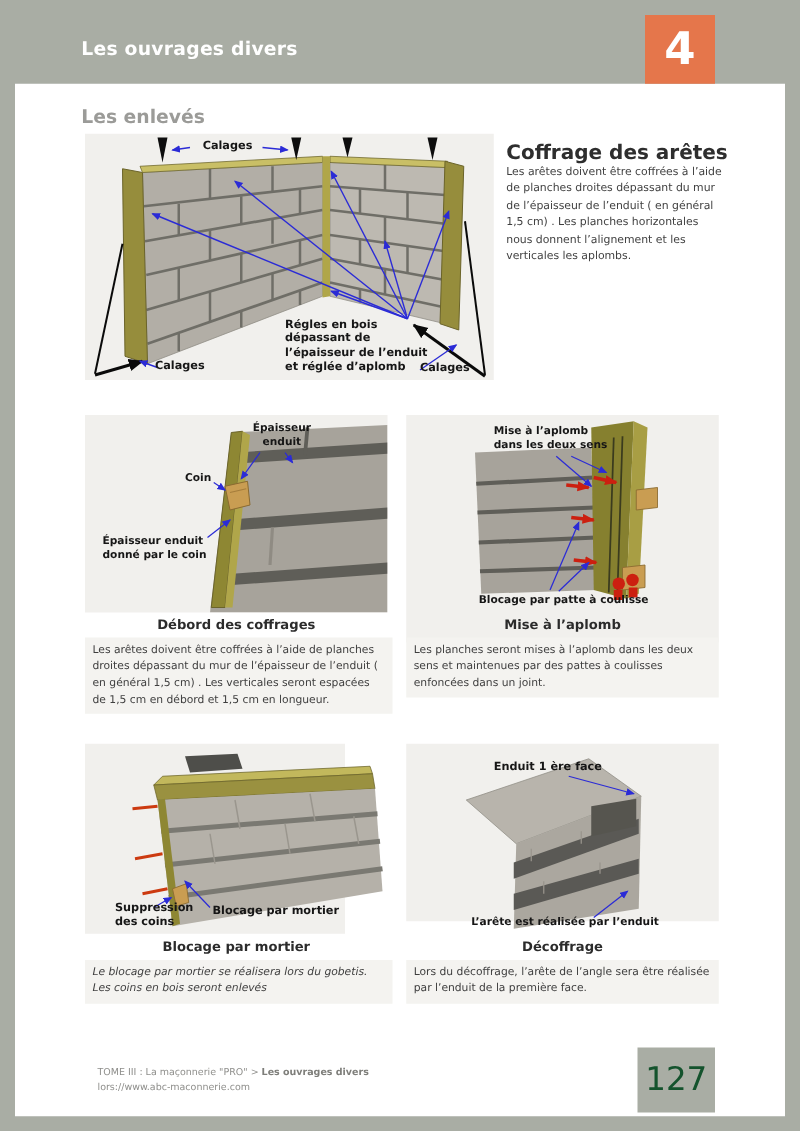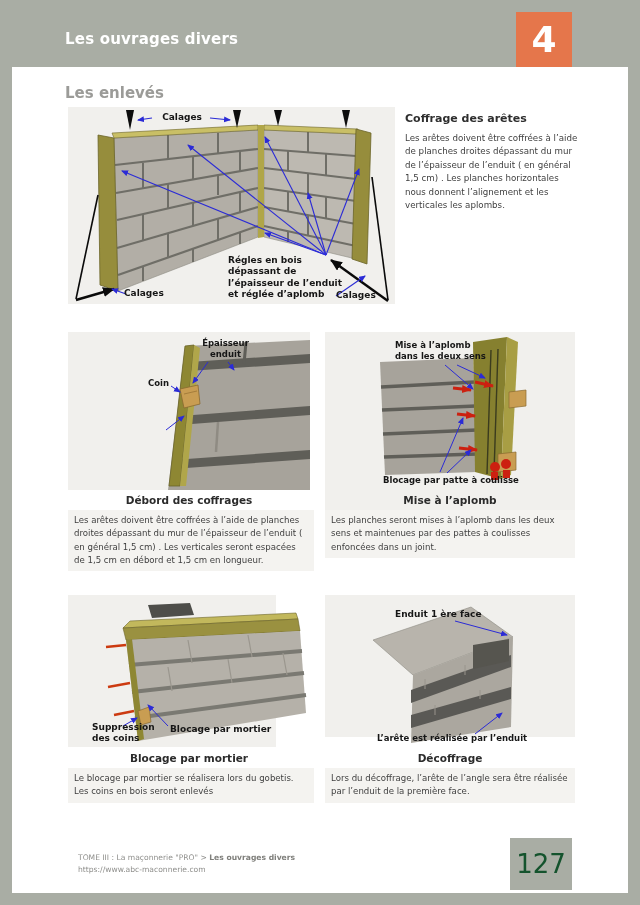--- a/index.html
+++ b/index.html
@@ -4,21 +4,21 @@
 <style>
   html,body{margin:0;padding:0;}
   #page{position:relative;width:640px;height:905px;background:#a9ada4;font-family:"DejaVu Sans",sans-serif;overflow:hidden;}
   .sheet{position:absolute;left:12px;top:67px;width:616px;height:826px;background:#ffffff;}
   .chapter-title{position:absolute;left:65px;top:30px;font-size:15px;font-weight:bold;color:#ffffff;letter-spacing:.2px;}
   .chapter-badge{position:absolute;left:516px;top:12px;width:56px;height:55px;background:#e5764b;color:#fff;font-size:36px;font-weight:bold;display:flex;align-items:center;justify-content:center;}
   .section-title{position:absolute;left:65px;top:84px;font-size:15px;font-weight:bold;color:#9b9b98;}
   .figure{position:absolute;background:#f1f0ed;}
   .figure svg{position:absolute;left:0;top:0;}
   .fig-label{position:absolute;font-weight:bold;color:#161616;font-size:8.5px;line-height:1.25;}
-  .sidebar-heading{position:absolute;left:405px;top:112px;width:180px;font-size:11px;font-weight:bold;color:#2e2e2e;}
+  .sidebar-heading{position:absolute;left:405px;top:112px;width:180px;font-size:16px;font-weight:bold;color:#2e2e2e;}
   .sidebar-body{position:absolute;left:405px;top:132px;width:176px;font-size:8.7px;color:#3f3f3f;line-height:1.55;}
   .card-caption{position:absolute;font-size:10.5px;font-weight:bold;color:#2b2b2b;text-align:center;}
   .card-body{position:absolute;font-size:8.6px;color:#3f3f3f;line-height:1.55;background:#f4f3f0;padding:4px 6px;box-sizing:border-box;white-space:pre-line;}
   .watermark{position:absolute;left:34px;top:376px;width:580px;font-size:92px;font-weight:bold;color:#9d9d9d;opacity:.42;letter-spacing:5px;z-index:10;pointer-events:none;white-space:nowrap;}
   .footer-text{position:absolute;left:78px;top:852px;font-size:7.6px;color:#8f8f8c;line-height:1.6;}
   .footer-bold{font-weight:bold;color:#7e7e7a;}
   .page-badge{position:absolute;left:510px;top:838px;width:62px;height:52px;background:#a9ada4;color:#14532d;font-size:26px;display:flex;align-items:center;justify-content:center;}
 </style>
 </head>
 <body>
@@ -145,20 +145,21 @@
       <line x1="116" y1="62" x2="129" y2="59" stroke="#a57d3b" stroke-width="1"></line>
       <g stroke="#2b2bd6" stroke-width="1" fill="none">
         <line x1="140" y1="30" x2="125" y2="51" marker-end="url(#bh2)"></line>
         <line x1="160" y1="30" x2="166" y2="38" marker-end="url(#bh2)"></line>
         <line x1="103" y1="54" x2="112" y2="60" marker-end="url(#bh2)"></line>
         <line x1="98" y1="98" x2="116" y2="84" marker-end="url(#bh2)"></line>
       </g>
     </svg>
     <div class="fig-label" style="left:118px;top:6px;width:79px;text-align:center;">Épaisseur enduit</div>
     <div class="fig-label" style="left:80px;top:46px;">Coin</div>
+    <div class="fig-label" style="left:14px;top:96px;width:110px;">Épaisseur enduit donné par le coin</div>
   </div>
   <div class="card-caption" style="left:68px;top:494px;width:242px;">Débord des coffrages</div>
   <div class="card-body" style="left:68px;top:510px;width:246px;">Les arêtes doivent être coffrées à l’aide de planches droites dépassant du mur de l’épaisseur de l’enduit ( en général 1,5 cm) . Les verticales seront espacées de 1,5 cm en débord et 1,5 cm en longueur.</div>
 
   <div class="figure" style="left:325px;top:332px;width:250px;height:182px;">
     <svg width="250" height="158" viewBox="0 0 250 158">
       <defs>
           <marker id="bh3" markerWidth="8" markerHeight="8" refX="6" refY="3" orient="auto" markerUnits="userSpaceOnUse">
             <path d="M0,0 L7,3 L0,6 z" fill="#2b2bd6"></path>
           </marker>
@@ -235,21 +236,21 @@
       <polygon points="70,116 81,112 83,127 73,130" fill="#c99d52" stroke="#8a6a30" stroke-width="0.7"></polygon>
       <g stroke="#2b2bd6" stroke-width="1" fill="none">
         <line x1="55" y1="131" x2="69" y2="123" marker-end="url(#bh4)"></line>
         <line x1="100" y1="131" x2="80" y2="110" marker-end="url(#bh4)"></line>
       </g>
     </svg>
     <div class="fig-label" style="left:24px;top:127px;width:76px;font-size:9px;">Suppression des coins</div>
     <div class="fig-label" style="left:102px;top:129px;font-size:9px;">Blocage par mortier</div>
   </div>
   <div class="card-caption" style="left:68px;top:752px;width:242px;">Blocage par mortier</div>
-  <div class="card-body" style="left:68px;top:768px;width:246px;">Le blocage par mortier se réalisera lors du gobetis.
+  <div class="card-body" style="left:68px;top:768px;width:246px;font-style:italic;">Le blocage par mortier se réalisera lors du gobetis.
  Les coins en bois seront enlevés</div>
 
   <div class="figure" style="left:325px;top:595px;width:250px;height:142px;">
     <svg width="250" height="152" viewBox="0 0 250 152">
       <defs>
           <marker id="bh5" markerWidth="8" markerHeight="8" refX="6" refY="3" orient="auto" markerUnits="userSpaceOnUse">
             <path d="M0,0 L7,3 L0,6 z" fill="#2b2bd6"></path>
           </marker>
         </defs>
       <polygon points="48,45 146,12 188,42 88,80" fill="#b8b4ac" stroke="#8d8b83" stroke-width="0.6"></polygon>
@@ -269,16 +270,16 @@
       </g>
     </svg>
     <div class="fig-label" style="left:70px;top:14px;font-size:9px;">Enduit 1 ère face</div>
     <div class="fig-label" style="left:52px;top:138px;width:170px;">L’arête est réalisée par l’enduit</div>
   </div>
   <div class="card-caption" style="left:325px;top:752px;width:250px;">Décoffrage</div>
   <div class="card-body" style="left:325px;top:768px;width:250px;">Lors du décoffrage, l’arête de l’angle sera être réalisée par l’enduit de la première face.</div>
 
   <div class="footer-text">
     <div><span>TOME III : La maçonnerie "PRO" &gt; </span><span class="footer-bold">Les ouvrages divers</span></div>
-    <div>https://www.abc-maconnerie.com</div>
+    <div>lors://www.abc-maconnerie.com</div>
   </div>
   <div class="page-badge">127</div>
 </div>
 
 </body></html>

